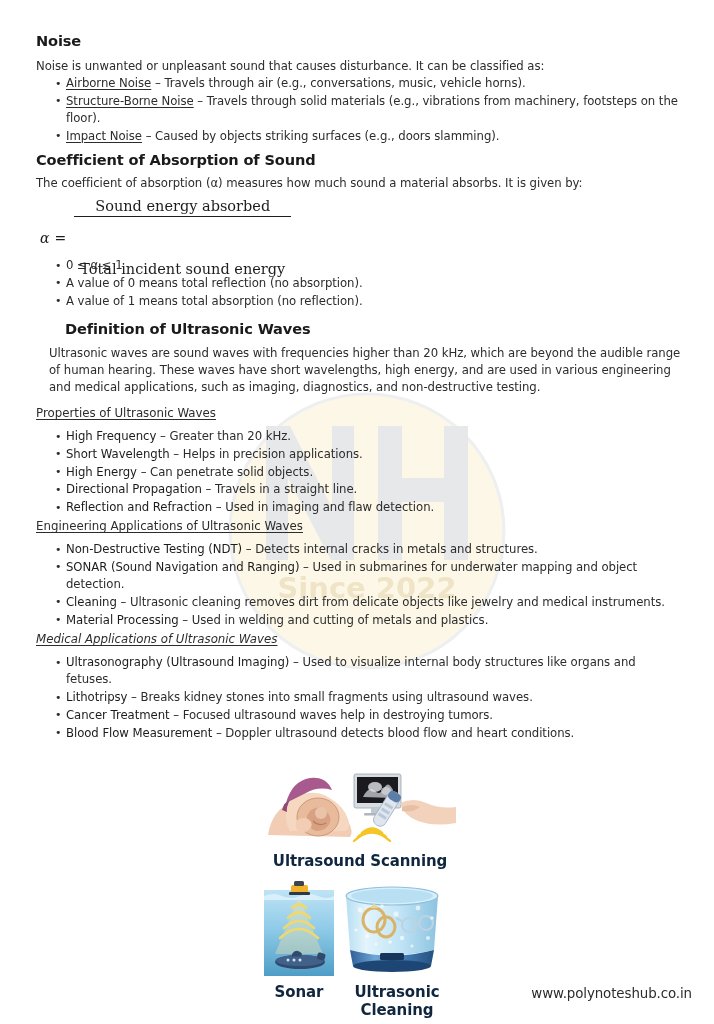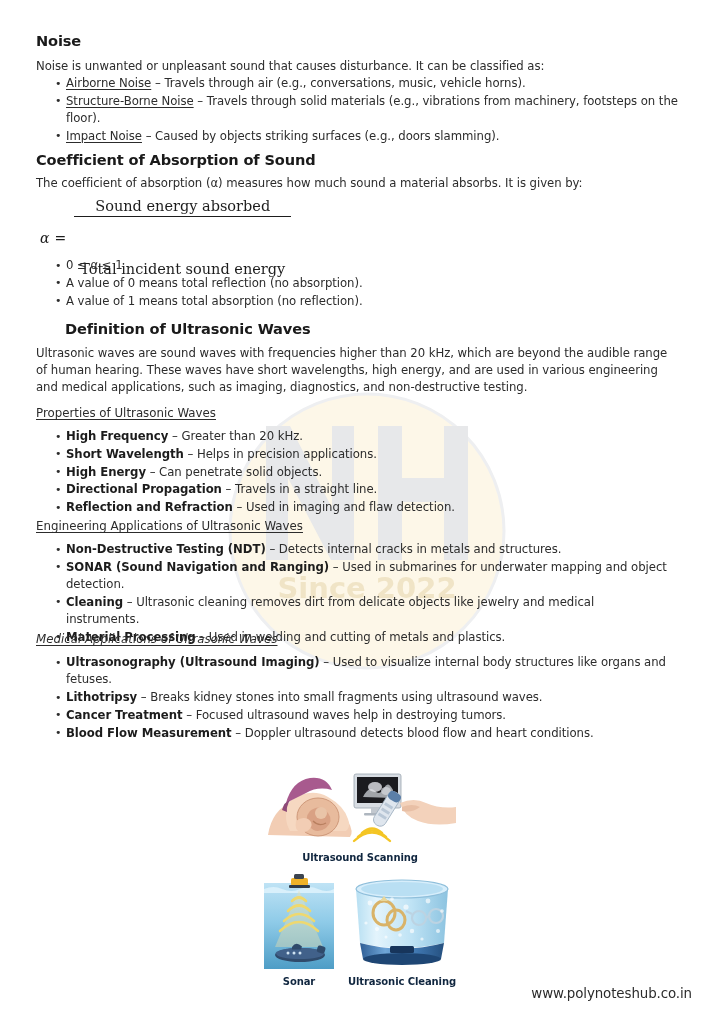--- a/index.html
+++ b/index.html
@@ -75,21 +75,21 @@
     margin: 0 0 0.5px 0;
   }
   ul.bullets > li::before {
     content: "\2022";
     position: absolute;
     left: -11px;
     top: -0.5px;
     font-size: 11px;
     color: #2c2c2c;
   }
-  ul.bullets b { font-weight: bold; color: #1c1c1c; }
+  ul.bullets b { font-weight: normal; color: #1c1c1c; }
   ul.bullets u { text-decoration: underline; text-underline-offset: 2px; }
 
   
   #formula {
     position: absolute;
     left: 40px;
     top: 198px;
     display: flex;
     align-items: center;
     font-family: "DejaVu Serif", "Liberation Serif", serif;
@@ -124,21 +124,21 @@
     position: absolute;
     left: 262px;
     top: 765px;
     width: 196px;
     height: 220px;
   }
   .fig-caption {
     text-align: center;
     font-family: "DejaVu Sans", "Liberation Sans", sans-serif;
     font-weight: bold;
-    font-size: 10px;
+    font-size: 15px;
     color: #10263f;
     letter-spacing: -0.1px;
     margin-top: 3px;
   }
   #fig-top { width: 196px; height: 80px; }
   #fig-row {
     display: flex;
     justify-content: space-between;
     margin-top: 10px;
   }
@@ -210,21 +210,21 @@
   </div>
 
   <ul class="bullets" style="left:48px; top:257px; width:500px;">
     <li>0 ≤ α ≤ 1</li>
     <li>A value of 0 means total reflection (no absorption).</li>
     <li>A value of 1 means total absorption (no reflection).</li>
   </ul>
 
   <div class="h2" style="left:20px; top:320px;margin-left:45px;">Definition of Ultrasonic Waves</div>
 
-  <div class="para" style="left:36px; top:345px; width:644px;">Ultrasonic waves are sound waves with frequencies higher than 20 kHz, which are beyond the audible range of human hearing. These waves have short wavelengths, high energy, and are used in various engineering and medical applications, such as imaging, diagnostics, and non-destructive testing.</div>
+  <div class="para" style="left:49px; top:345px; width:644px;">Ultrasonic waves are sound waves with frequencies higher than 20 kHz, which are beyond the audible range of human hearing. These waves have short wavelengths, high energy, and are used in various engineering and medical applications, such as imaging, diagnostics, and non-destructive testing.</div>
 
   <div class="subhead" style="left:36px; top:406px;">Properties of Ultrasonic Waves</div>
 
   <ul class="bullets" style="left:48px; top:428px; width:620px;">
     <li>
       <b>High Frequency</b>
       <span>– Greater than 20 kHz.</span>
     </li>
     <li>
       <b>Short Wavelength</b>

